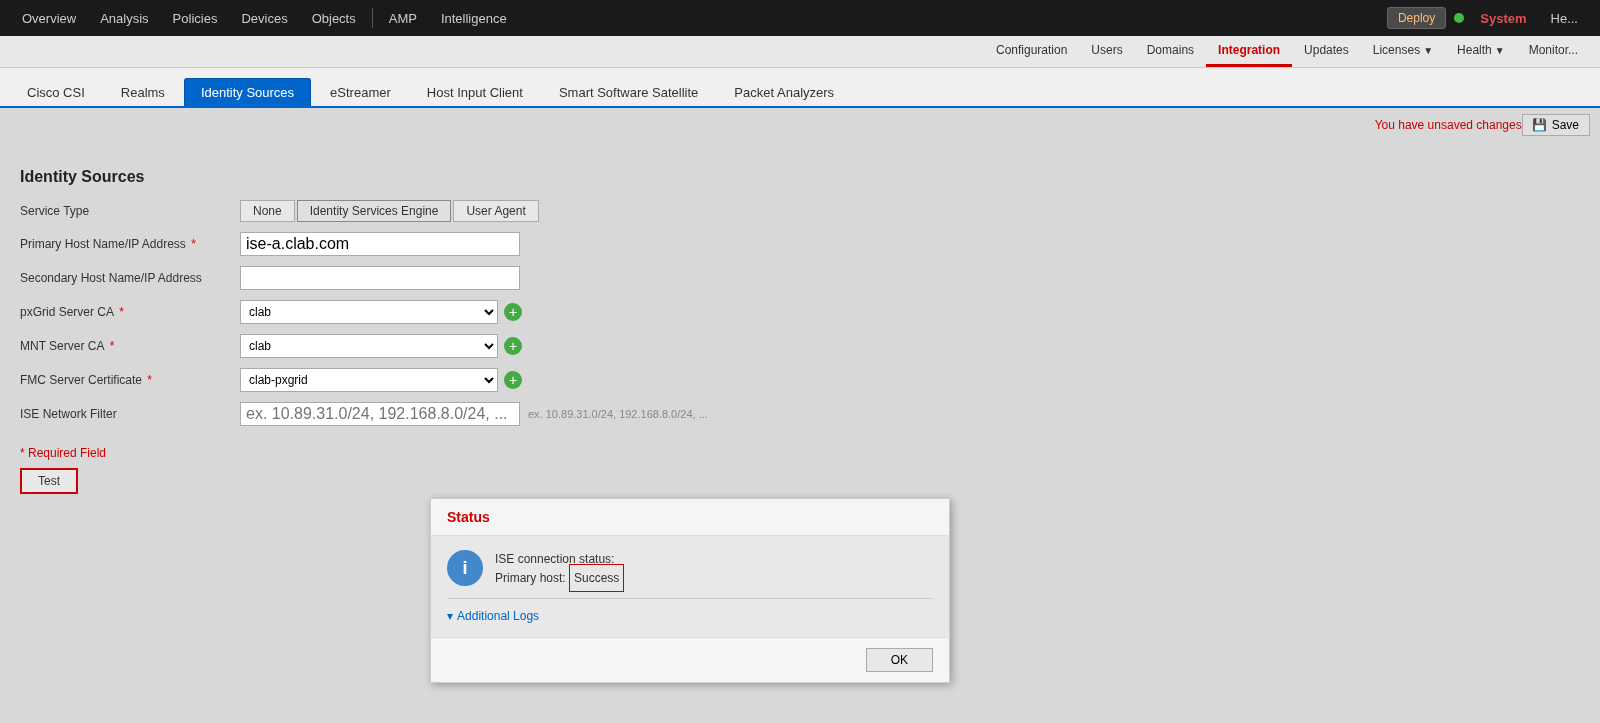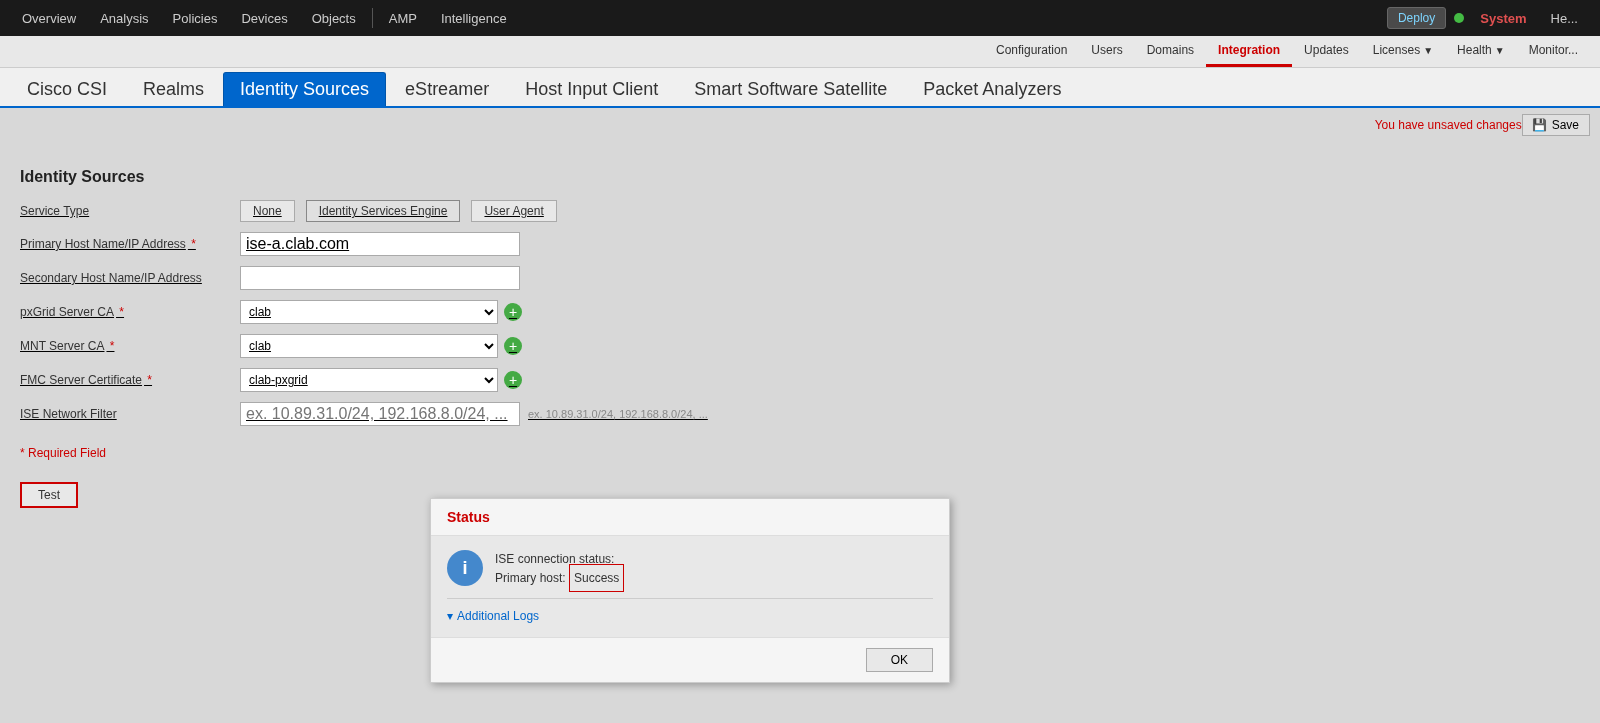--- a/index.html
+++ b/index.html
@@ -33,21 +33,21 @@
       margin-left: auto;
       display: flex;
       align-items: center;
     }
     .top-nav-right .top-nav-item.active-system {
       color: #e05050;
       font-weight: bold;
     }
     .deploy-btn {
       background: #4a4a4a;
-      color: #7dd3fc;
+      color: #fdba74;
       border: 1px solid #666;
       padding: 3px 10px;
       border-radius: 3px;
       cursor: pointer;
       font-size: 12px;
       margin-right: 8px;
     }
     .green-dot {
       width: 10px;
       height: 10px;
@@ -92,21 +92,21 @@
       background: #f0f0f0;
       border-bottom: 2px solid #0066cc;
       display: flex;
       align-items: flex-end;
       padding: 0 10px;
       height: 40px;
     }
     .tab-item {
       padding: 6px 16px;
       cursor: pointer;
-      font-size: 18px;
+      font-size: 13px;
       color: #333;
       border: 1px solid transparent;
       border-bottom: none;
       margin-right: 2px;
       background: transparent;
       border-radius: 3px 3px 0 0;
     }
     .tab-item.active {
       background: #0066cc;
       color: #fff;
@@ -149,21 +149,20 @@
     .section-title {
       font-size: 16px;
       font-weight: bold;
       color: #222;
       margin: 16px 0 14px 0;
     }
     .form-row {
       display: flex;
       align-items: center;
       margin-bottom: 10px;
-      text-decoration: underline;
     }
     .form-label {
       width: 220px;
       font-size: 12px;
       color: #333;
       flex-shrink: 0;
     }
     .form-label .required {
       color: #c00;
       margin-left: 2px;
@@ -199,21 +198,21 @@
       justify-content: center;
       color: #fff;
       font-size: 14px;
       cursor: pointer;
       flex-shrink: 0;
     }
 
     
     .service-type-wrap {
       display: flex;
-      gap: 11px;
+      gap: 2px;
     }
     .service-btn {
       padding: 3px 12px;
       border: 1px solid #aaa;
       background: #e8e8e8;
       cursor: pointer;
       font-size: 12px;
       color: #333;
     }
     .service-btn.active {
@@ -233,21 +232,21 @@
       font-size: 12px;
       color: #c00;
       margin-right: 4px;
     }
 
     
     .test-btn-wrap {
       display: flex;
       align-items: center;
       gap: 10px;
-      margin-top: 22px;
+      margin-top: 8px;
     }
     .test-btn {
       padding: 4px 16px;
       border: 2px solid #c00;
       background: #e8e8e8;
       cursor: pointer;
       font-size: 12px;
       color: #333;
     }
 

